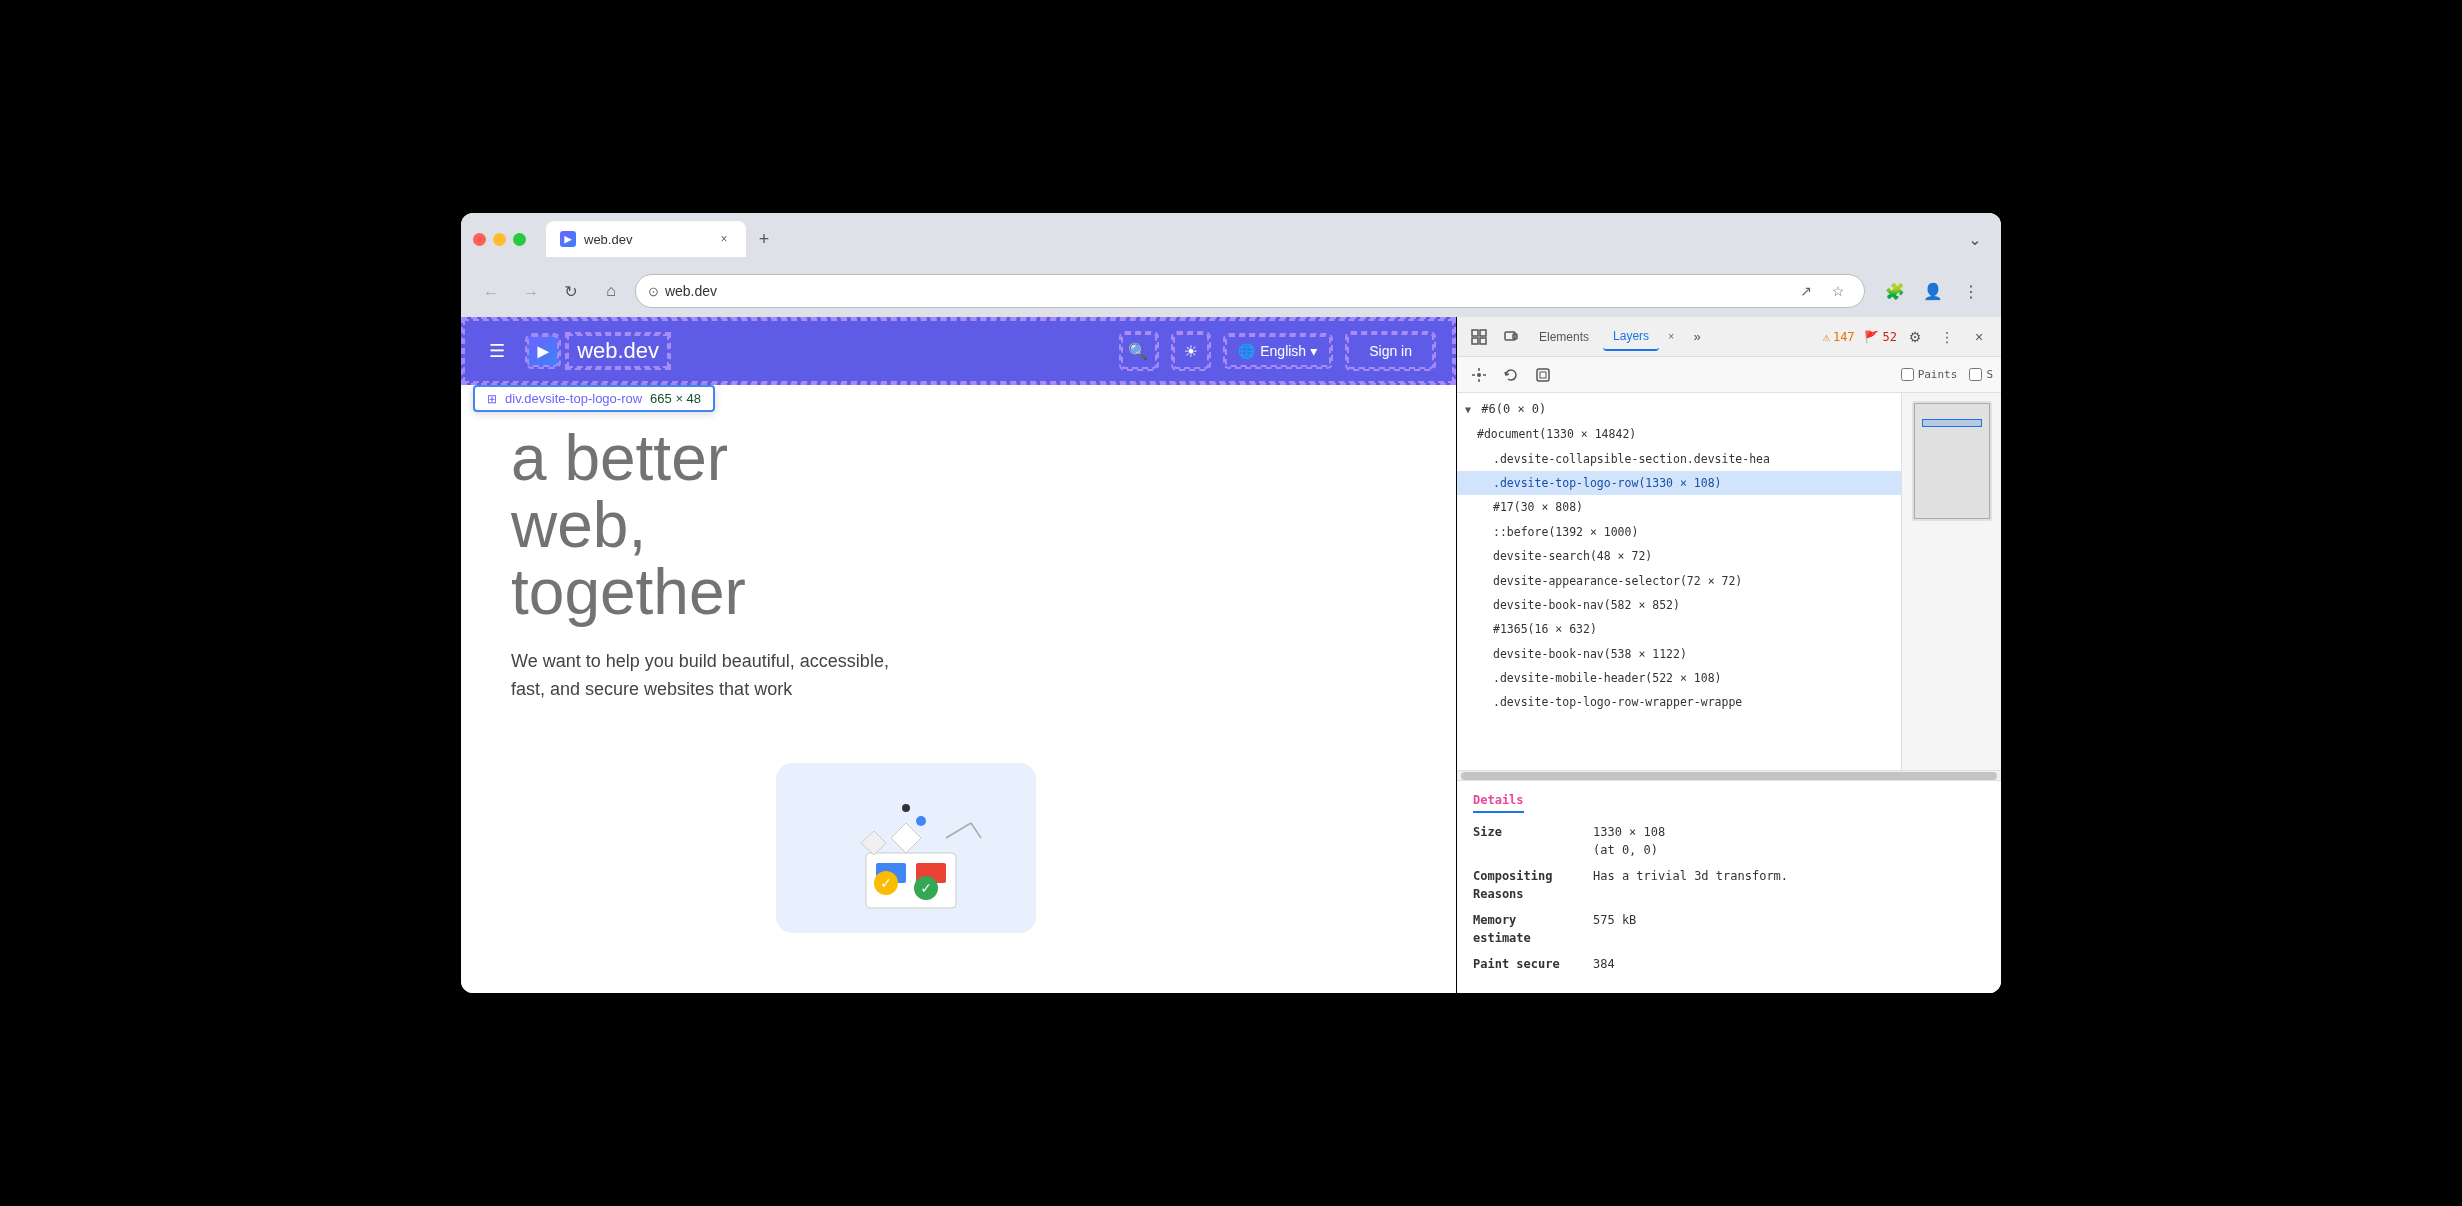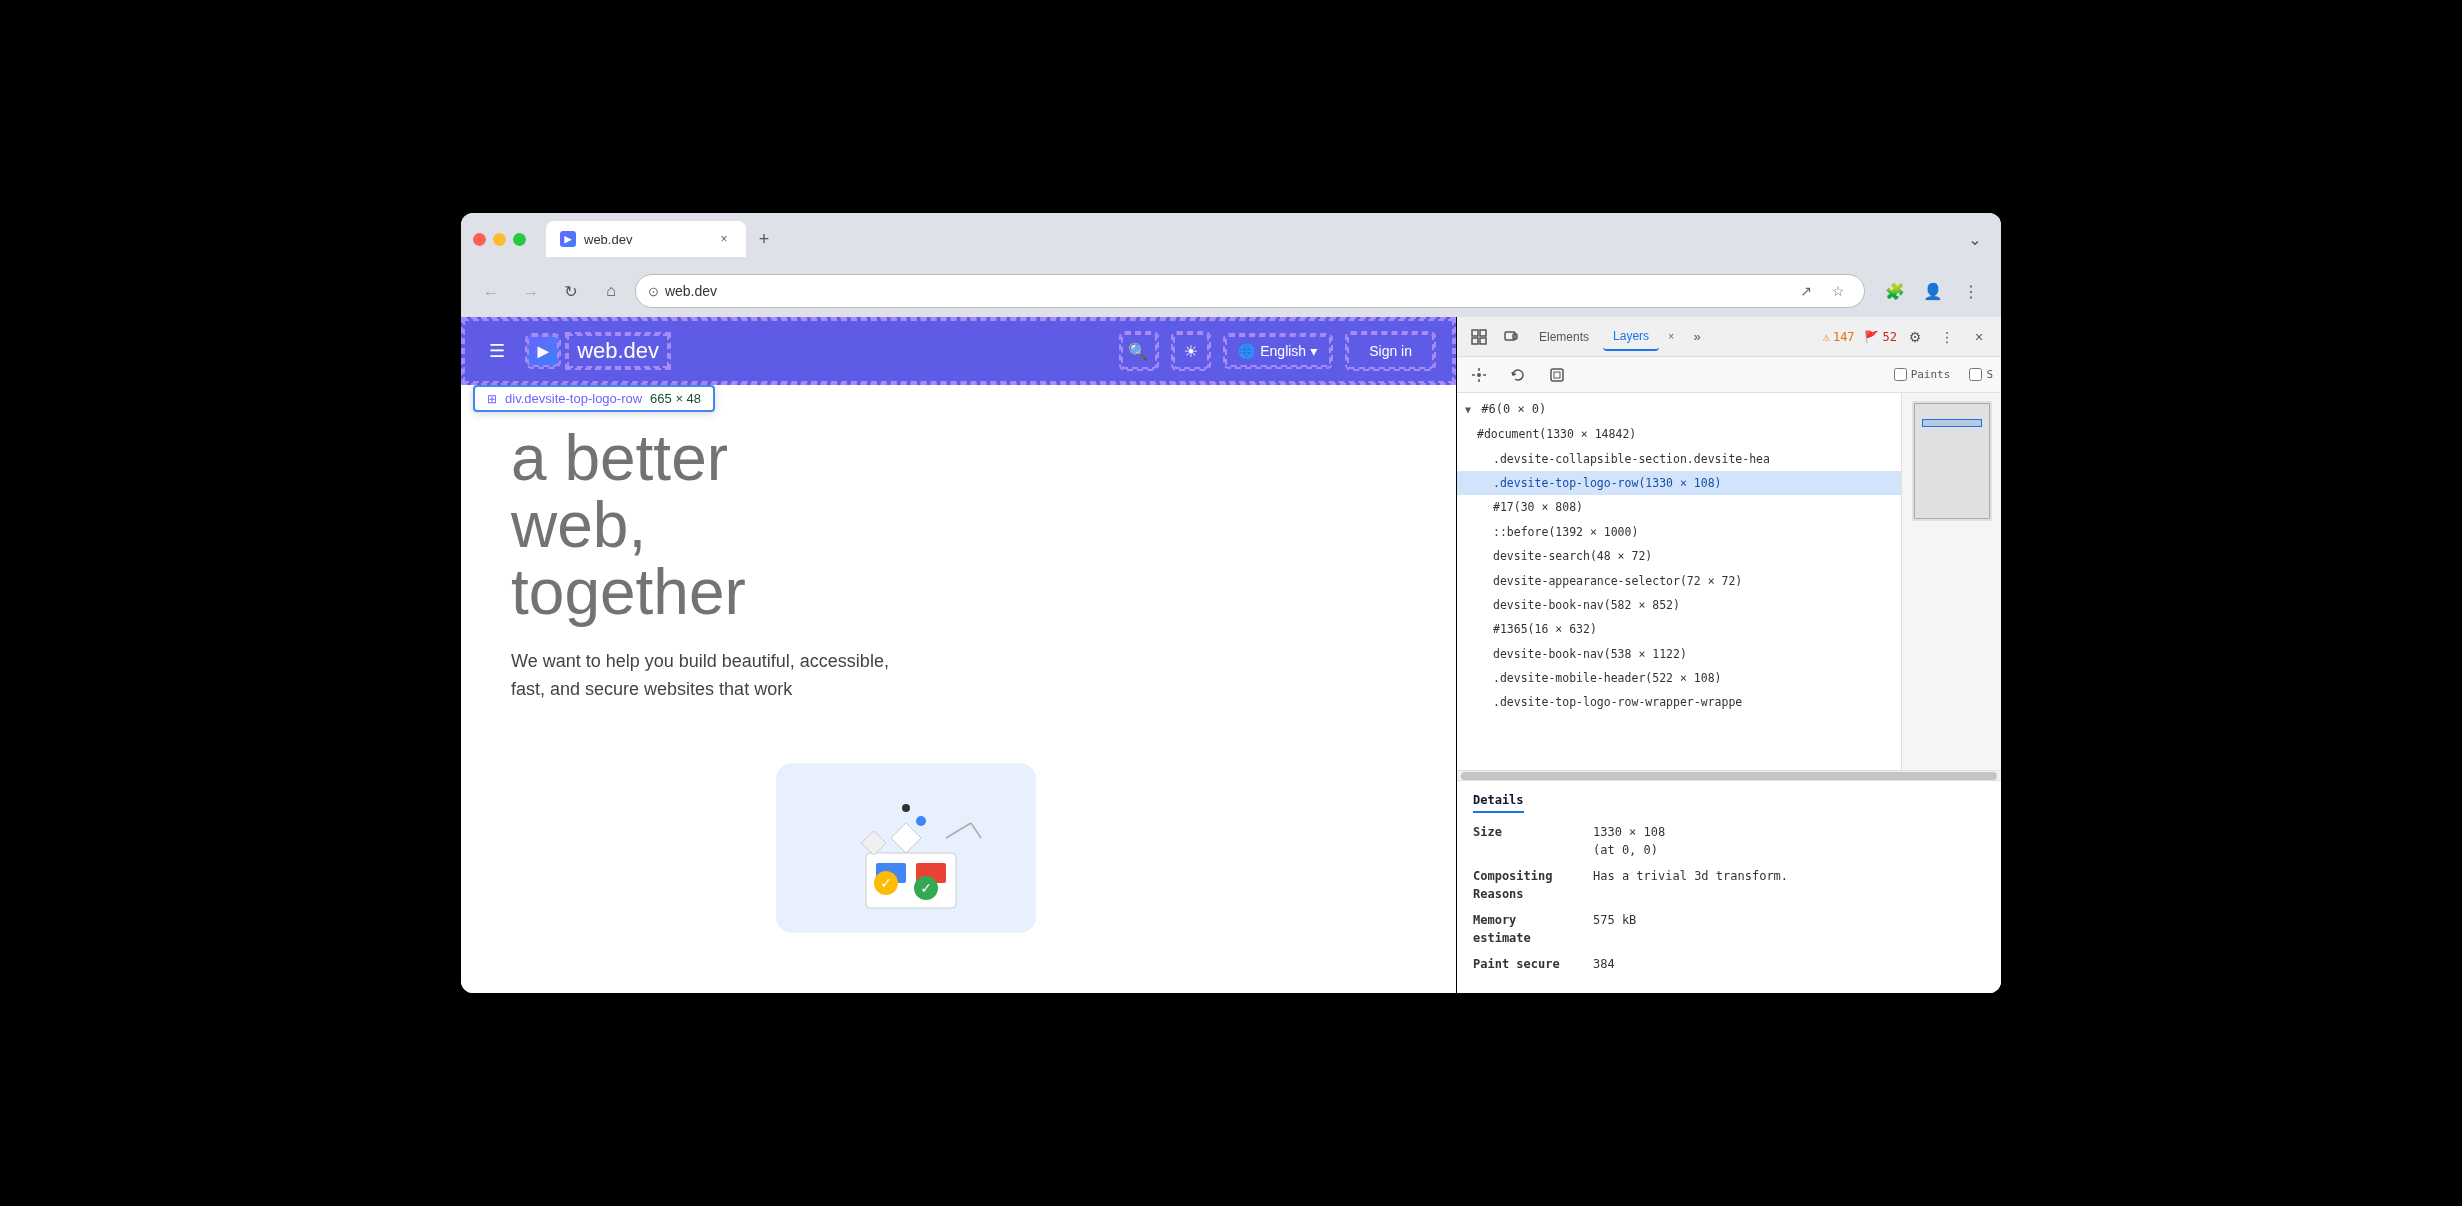--- a/index.html
+++ b/index.html
@@ -436,21 +436,21 @@
       justify-content: center;
     }
     
     .layers-sub-toolbar {
       height: 36px;
       background: #f8f8f8;
       border-bottom: 1px solid #e0e0e0;
       display: flex;
       align-items: center;
       padding: 0 8px;
-      gap: 11px;
+      gap: 4px;
     }
     .layers-sub-btn {
       width: 28px;
       height: 28px;
       border: none;
       background: transparent;
       cursor: pointer;
       color: #555;
       font-size: 13px;
       border-radius: 4px;
@@ -532,21 +532,21 @@
     }
     
     .details-panel {
       border-top: 1px solid #e0e0e0;
       padding: 12px 16px;
       background: #fff;
     }
     .details-header {
       font-size: 12px;
       font-weight: 600;
-      color: #0f172a;
+      color: #ec4899;
       border-bottom: 2px solid #1a73e8;
       padding-bottom: 4px;
       margin-bottom: 10px;
       display: inline-block;
     }
     .detail-row {
       display: flex;
       margin-bottom: 8px;
       font-size: 12px;
       line-height: 1.5;

